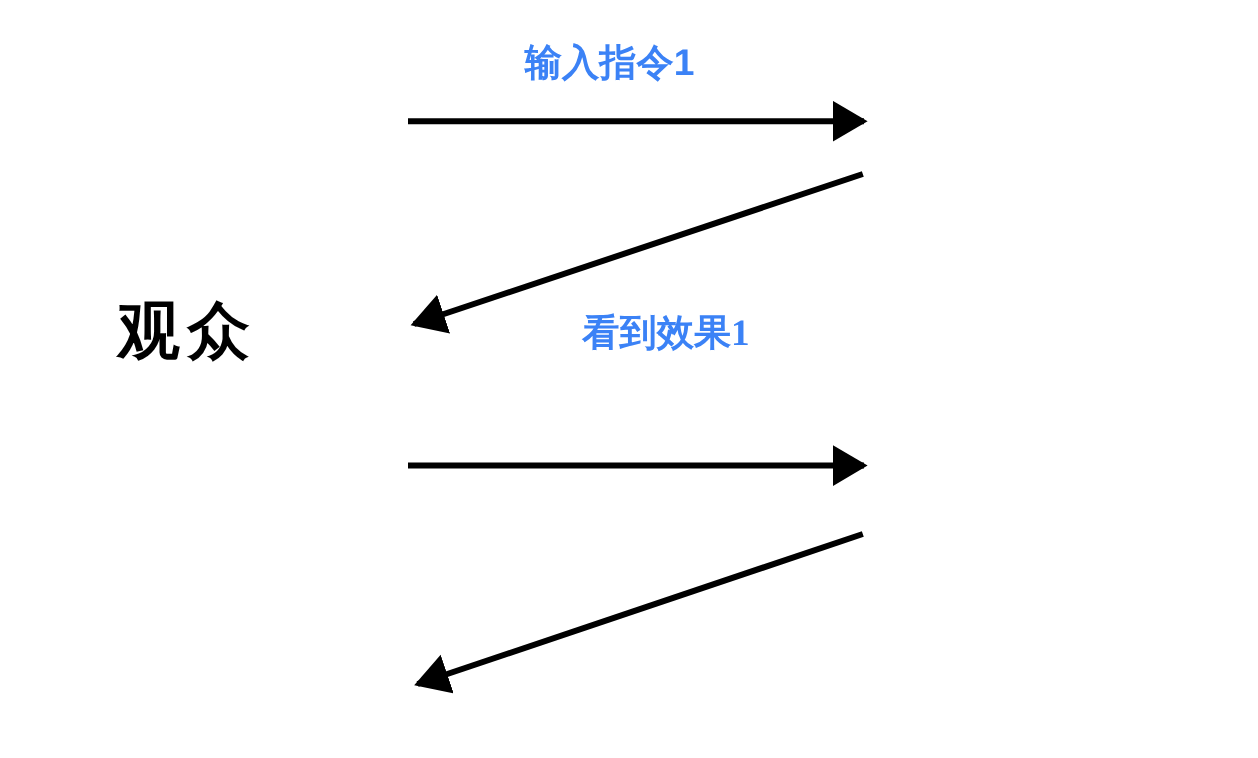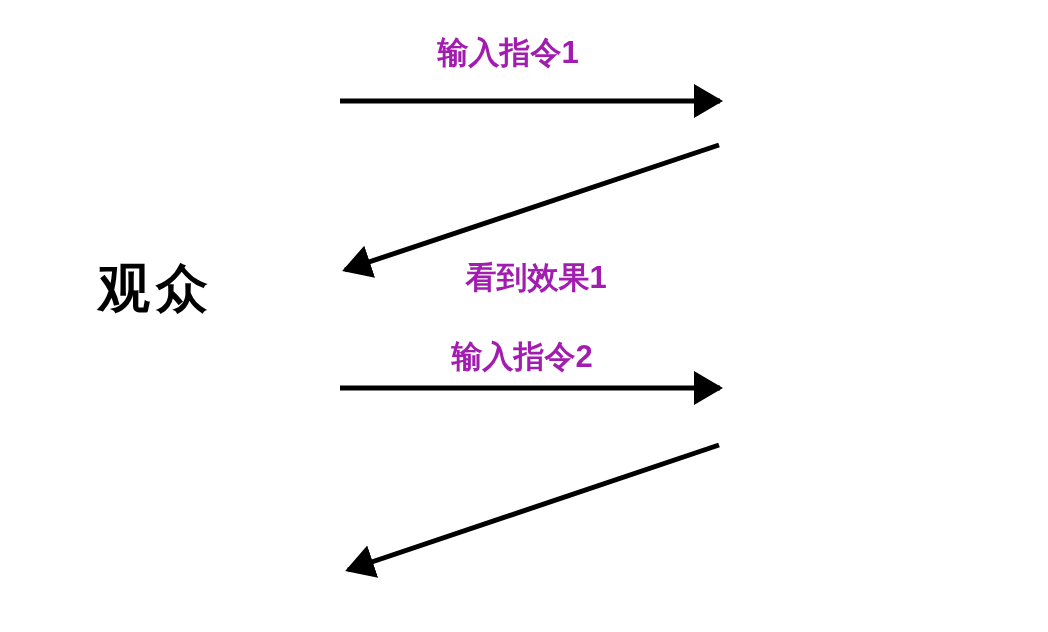--- a/index.html
+++ b/index.html
@@ -35,28 +35,28 @@
     color: #000000;
     letter-spacing: 6px;
     white-space: nowrap;
     line-height: 1;
   }
   .msg {
     position: absolute;
     transform: translate(-50%, -50%);
     font-size: 31px;
     font-weight: 700;
-    color: #a21caf;
+    color: #3b82f6;
     white-space: nowrap;
     line-height: 1;
   }
-  .actor-left  { left: 156px; top: 288px; text-align: right; }
+  .actor-left  { left: 156px; top: 276px; text-align: right; }
   .actor-right { left: 919px; top: 278px; }
   .msg-1 { left: 508px; top: 52px;  }
-  .msg-2 { left: 536px; top: 277px; }
+  .msg-2 { left: 555px; top: 277px; font-family: Liberation Serif, serif; }
   .msg-3 { left: 522px; top: 356px; }
   .msg-4 { left: 528px; top: 574px; }
 </style>
 </head>
 <body>
 
 <div class="canvas">
 
   <svg class="arrows-layer" viewBox="0 0 1048 632" xmlns="http://www.w3.org/2000/svg">
     <defs>
@@ -70,16 +70,15 @@
     <line class="arrow-line" x1="719" y1="445" x2="348" y2="570" marker-end="url(#arrowhead)"></line>
   </svg>
 
   <div class="actor actor-left">观众</div>
 
 
   <div class="msg msg-1">输入指令1</div>
 
   <div class="msg msg-2">看到效果1</div>
 
-  <div class="msg msg-3">输入指令2</div>
 
 
 </div>
 
 </body></html>

